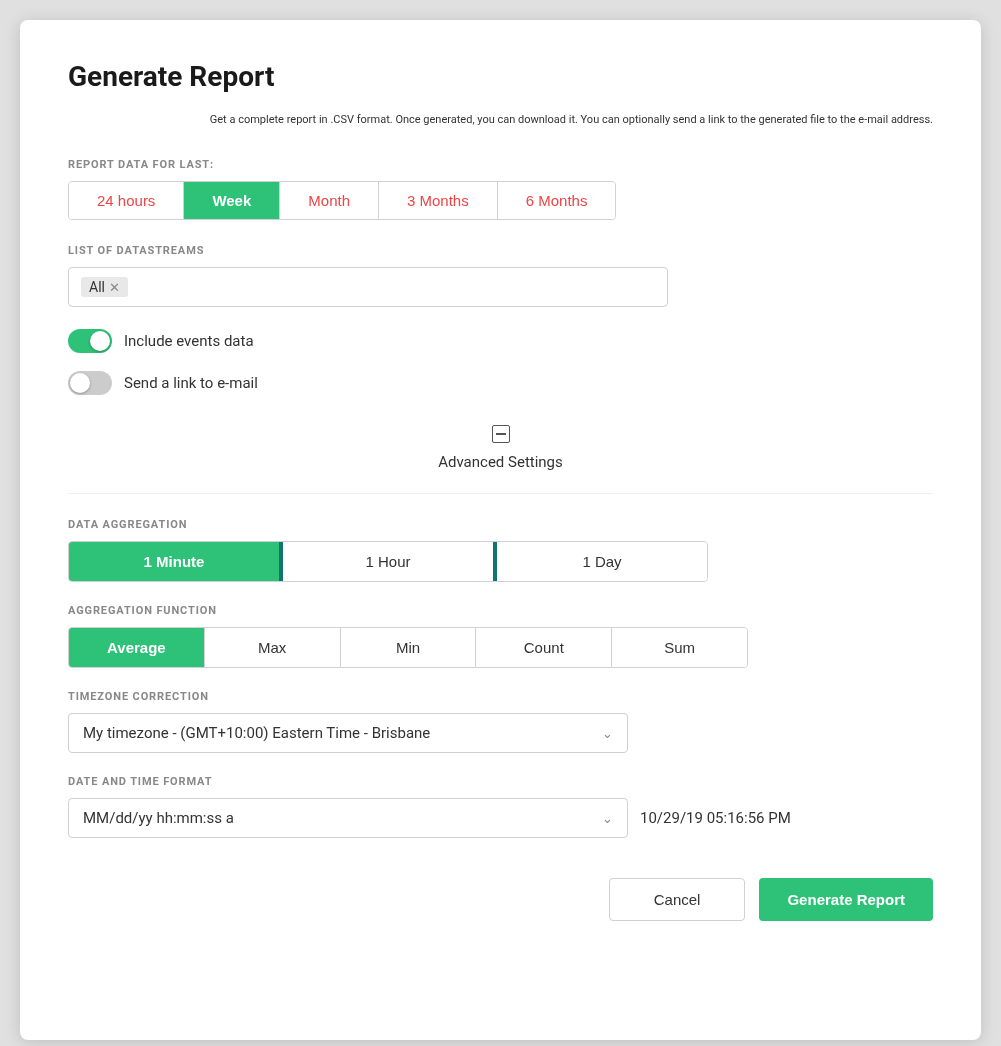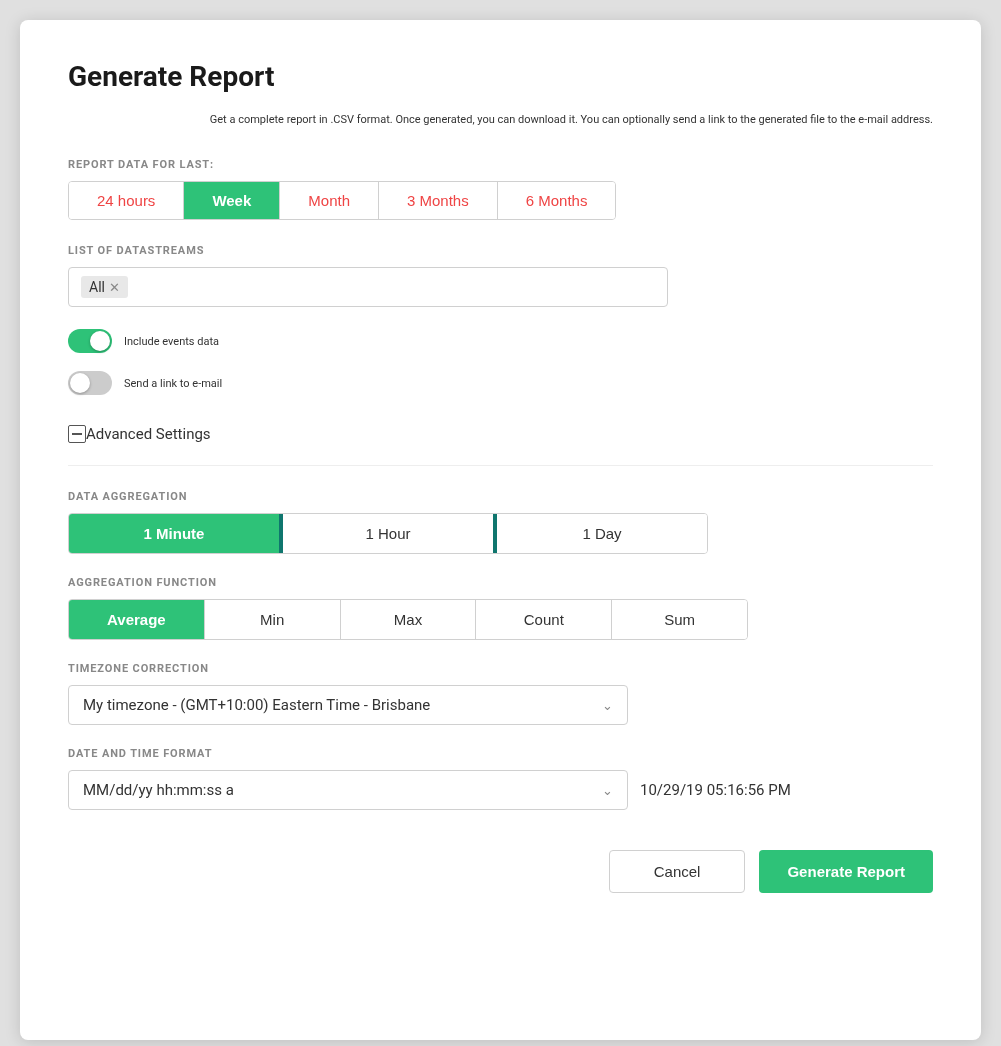--- a/index.html
+++ b/index.html
@@ -69,20 +69,21 @@
       font-weight: 700;
     }
     .datastreams-section { margin-bottom: 22px; }
     .datastreams-input {
       border: 1px solid #d0d0d0;
       border-radius: 4px;
       padding: 8px 12px;
       width: 600px;
       min-height: 40px;
       display: flex;
+      align-items: center;
       gap: 6px;
     }
     .tag {
       background: #e8e8e8;
       border-radius: 3px;
       padding: 2px 8px;
       font-size: 14px;
       color: #333;
       display: flex;
       align-items: center;
@@ -93,21 +94,21 @@
       color: #888;
       font-size: 13px;
     }
     .toggle-row {
       display: flex;
       align-items: center;
       gap: 12px;
       margin-bottom: 18px;
     }
     .toggle-label {
-      font-size: 11px;
+      font-size: 15px;
       color: #333;
     }
     
     .toggle-switch {
       position: relative;
       width: 44px;
       height: 24px;
       display: inline-block;
       cursor: pointer;
     }
@@ -127,22 +128,24 @@
       border-radius: 50%;
       background: #fff;
       box-shadow: 0 1px 3px rgba(0,0,0,0.3);
       transition: left 0.2s;
     }
     .toggle-thumb.on { left: 22px; }
     .toggle-thumb.off { left: 2px; }
     .advanced-settings {
       display: flex;
       align-items: center;
+      gap: 10px;
       margin-bottom: 22px;
       margin-top: 30px;
+      flex-direction: column;
     }
     .advanced-icon {
       width: 18px;
       height: 18px;
       border: 1.5px solid #555;
       border-radius: 2px;
       display: flex;
       align-items: center;
       justify-content: center;
       cursor: pointer;
@@ -326,22 +329,22 @@
     <div class="agg-tab-group">
       <button class="agg-tab-btn active">1 Minute</button>
       <button class="agg-tab-btn">1 Hour</button>
       <button class="agg-tab-btn">1 Day</button>
     </div>
   </div>
 
   <div class="section-label">AGGREGATION FUNCTION</div>
   <div class="func-tab-group">
     <button class="func-tab-btn active">Average</button>
+    <button class="func-tab-btn">Max</button>
     <button class="func-tab-btn">Min</button>
-    <button class="func-tab-btn">Max</button>
     <button class="func-tab-btn">Count</button>
     <button class="func-tab-btn">Sum</button>
   </div>
 
   <div class="section-label">TIMEZONE CORRECTION</div>
   <div class="select-field">
     <span>My timezone - (GMT+10:00) Eastern Time - Brisbane</span>
     <span class="select-arrow">⌄</span>
   </div>
 

